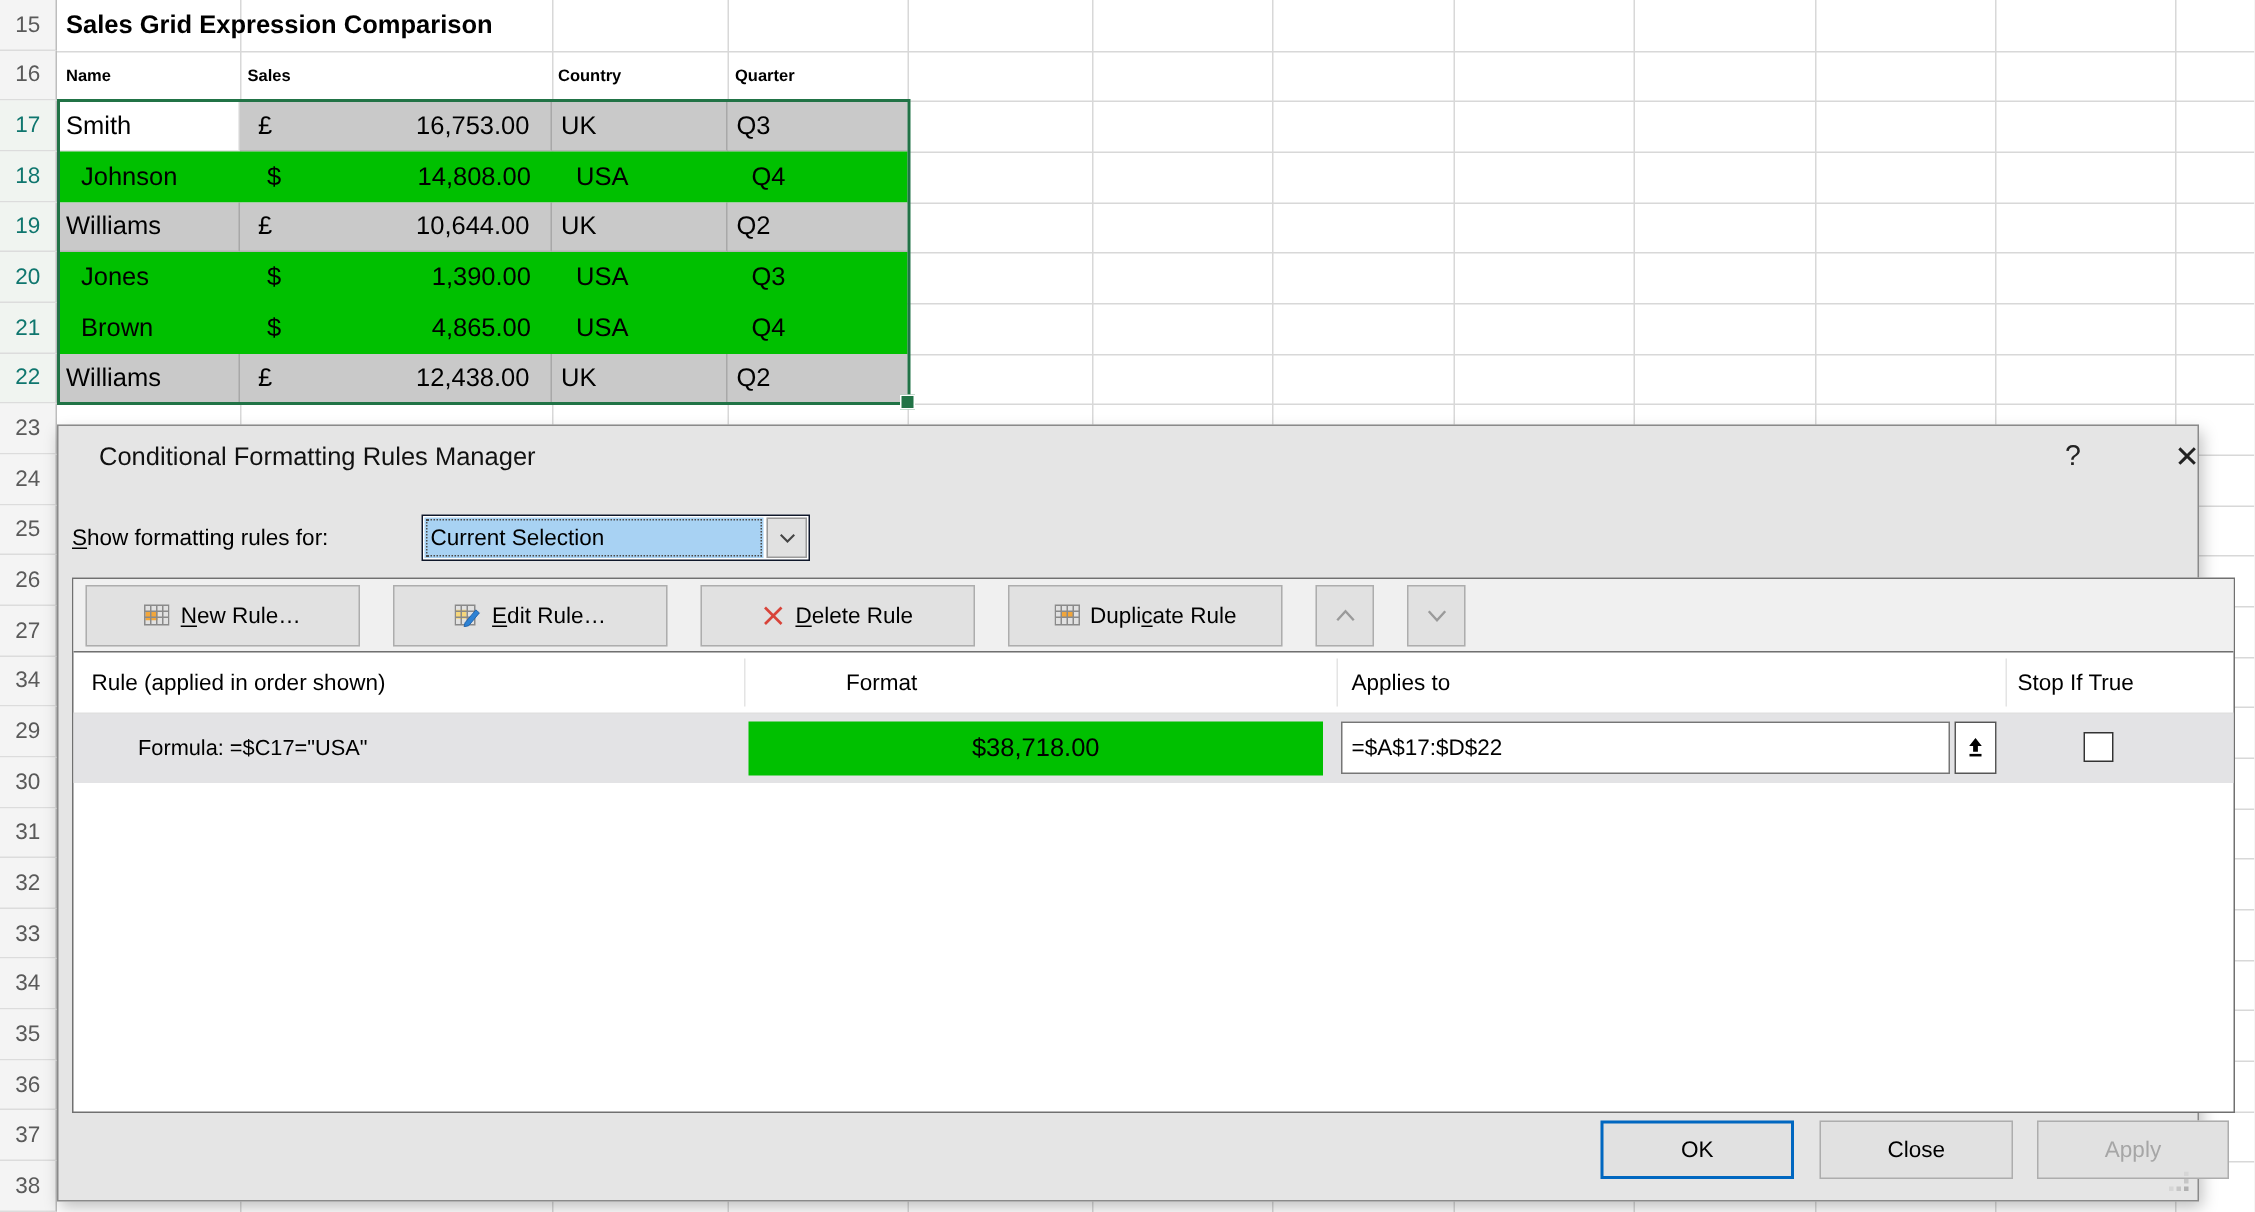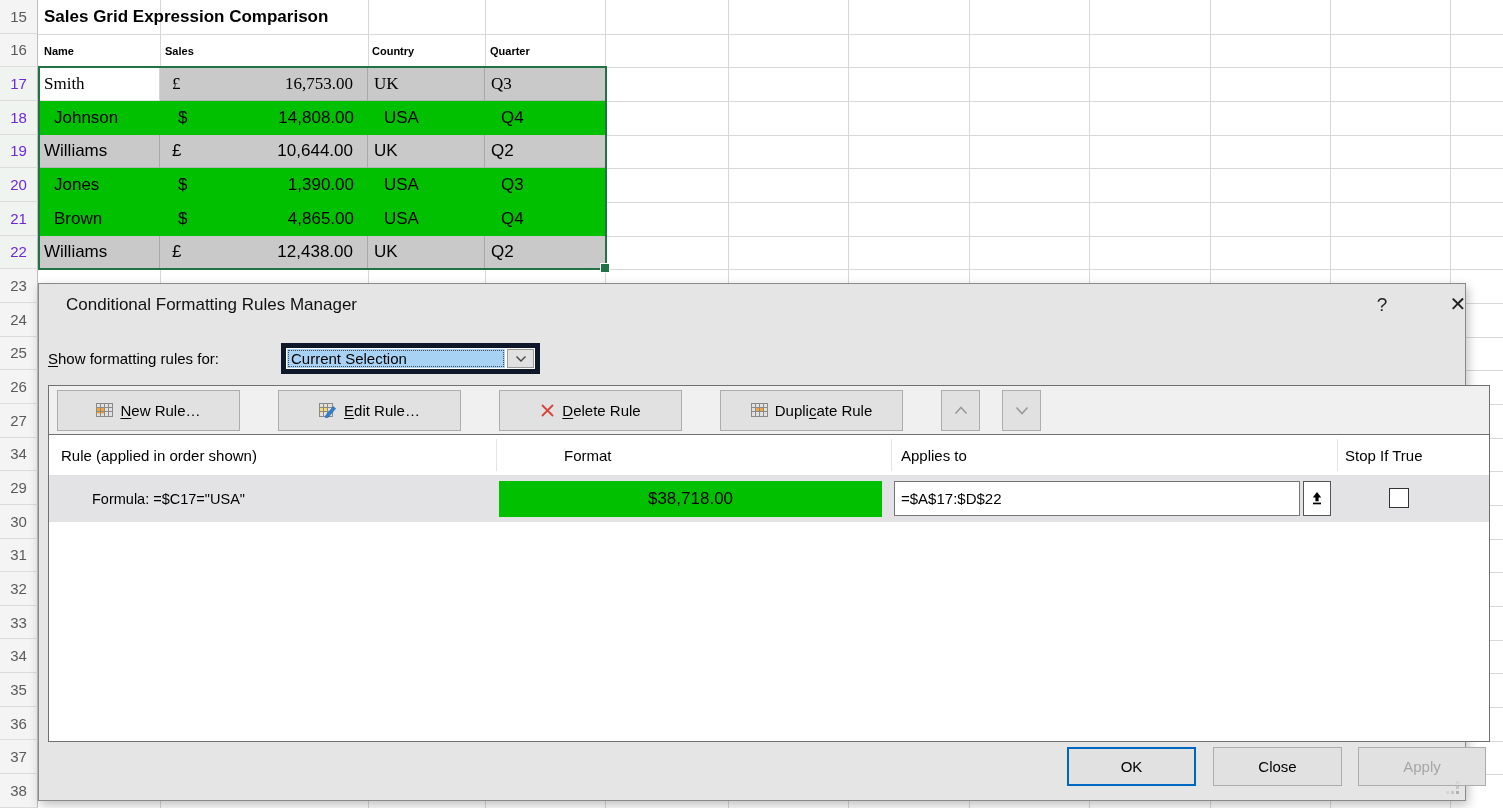--- a/index.html
+++ b/index.html
@@ -6,21 +6,21 @@
   body{font-family:"Liberation Sans",sans-serif;background:#fff;}
   #stage{position:relative;width:1503px;height:808px;overflow:hidden;background:#fff;}
 
   
   .vline{position:absolute;top:0;width:1px;height:808px;background:#d8d8d8;z-index:1;}
   .hline{position:absolute;left:38px;height:1px;width:1465px;background:#d8d8d8;z-index:1;}
   #gutter{position:absolute;left:0;top:0;width:60px;height:808px;z-index:3;}
   .gutter-cell{box-sizing:border-box;width:38px;height:33.666px;display:flex;align-items:center;justify-content:center;
     background:#f4f4f4;border-right:1px solid #bdbdbd;border-bottom:1px solid #dcdcdc;
     font-size:15px;color:#5a5a5a;}
-  .gutter-cell.sel{color:#6d28d9;font-weight:400;background:#f0f4f0;}
+  .gutter-cell.sel{color:#0f766e;font-weight:400;background:#f0f4f0;}
   .sheet-text-row{position:absolute;left:38px;height:33.7px;display:flex;align-items:center;z-index:2;}
   .sheet-title{font-weight:bold;font-size:17px;color:#000;padding-left:6px;}
   .hdr-cell{position:absolute;font-weight:bold;font-size:11px;color:#000;top:0;height:33.7px;display:flex;align-items:center;}
   #sheet-rows{position:absolute;left:0;top:0;z-index:2;}
   .sheet-row{position:absolute;left:38px;width:567px;height:33.7px;display:flex;}
   .sheet-row.selection{background:#c9c9c9;}
   .sheet-row.selection .cell{border-right:1px solid rgba(0,0,0,.16);border-bottom:1px solid rgba(0,0,0,.10);}
   .sheet-row.green{background:#00c000;}
   .cell{box-sizing:border-box;height:100%;display:flex;align-items:center;font-size:17px;color:#000;padding:0 4px 0 6px;}
   .cell.cA{width:122px;}
@@ -36,32 +36,32 @@
   
   #dialog{position:absolute;left:38px;top:283px;width:1428px;height:518px;background:#e5e5e5;
     border:1px solid #8a8a8a;box-sizing:border-box;z-index:10;box-shadow:2px 4px 10px rgba(0,0,0,.25);font-size:15px;color:#000;}
   #dlg-title{position:absolute;left:27px;top:11px;font-size:17px;color:#111;}
   #dlg-help{position:absolute;left:1330px;top:8px;width:26px;height:26px;display:flex;align-items:center;justify-content:center;
     font-size:19px;color:#222;cursor:default;}
   #dlg-close{position:absolute;left:1404px;top:6px;width:30px;height:28px;display:flex;align-items:center;justify-content:center;
     font-size:20px;font-weight:300;color:#222;cursor:default;}
   #scope-label{position:absolute;left:9px;top:66px;}
   .ukey{text-decoration:underline;text-underline-offset:2px;}
-  #scope-combo{position:absolute;left:242px;top:59px;width:259px;height:31px;background:#fff;border:5px solid #0f172a;
+  #scope-combo{position:absolute;left:242px;top:59px;width:259px;height:31px;background:#fff;border:1px solid #0f172a;
     box-sizing:border-box;display:flex;padding:1px;}
   #scope-combo-text{flex:1;background:#a8d2f3;display:flex;align-items:center;padding-left:4px;
     outline:1px dotted #4a4a4a;outline-offset:-2px;font-size:15px;}
   #scope-combo-btn{width:27px;margin-left:2px;background:#e1e1e1;border:1px solid #9a9a9a;box-sizing:border-box;
     display:flex;align-items:center;justify-content:center;}
 
   #panel{position:absolute;left:9px;top:101px;width:1442px;height:357px;background:#fff;border:1px solid #707070;box-sizing:border-box;}
   #toolbar{height:49px;background:#f0f0f0;border-bottom:1px solid #707070;display:flex;align-items:center;padding-left:8px;box-sizing:border-box;}
   .tbtn{height:41px;background:#e1e1e1;border:1px solid #adadad;box-sizing:border-box;display:flex;align-items:center;
     justify-content:center;gap:7px;font-size:15px;color:#000;padding:0 14px;cursor:default;}
-  .tbtn.wide{width:183px;margin-right:38px;}
+  .tbtn.wide{width:183px;margin-right:22px;}
   .tbtn.arrow{width:39px;margin-right:22px;padding:0;}
   #list-hdr{position:relative;height:40px;border-bottom:1px solid #e0e0e0;font-size:15px;}
   .lh{position:absolute;top:0;height:40px;display:flex;align-items:center;}
   .hsep{position:absolute;top:4px;height:32px;width:1px;background:#e4e4e4;}
   #rule-row{position:relative;height:46px;background:#e3e3e5;}
   #rule-text{position:absolute;left:43px;top:0;height:46px;display:flex;align-items:center;font-size:14.5px;}
   #format-swatch{position:absolute;left:450px;top:5px;width:383px;height:36px;background:#00c000;display:flex;
     align-items:center;justify-content:center;font-size:17px;color:#000;}
   #applies-input{position:absolute;left:845px;top:5px;width:406px;height:35px;background:#fff;border:1px solid #767676;
     box-sizing:border-box;display:flex;align-items:center;padding-left:6px;font-size:15px;}
@@ -124,21 +124,21 @@
   </div>
 
   <div class="sheet-text-row" style="top:33.7px;width:567px;">
     <span class="hdr-cell" style="left:6px;">Name</span>
     <span class="hdr-cell" style="left:127px;">Sales</span>
     <span class="hdr-cell" style="left:334px;text-align:center;">Country</span>
     <span class="hdr-cell" style="left:452px;">Quarter</span>
   </div>
 
   <div id="sheet-rows">
-      <div class="sheet-row selection" style="top: 67.332px; font-family: Liberation Serif, serif;">
+      <div class="sheet-row selection" style="top: 67.332px;">
         <div class="cell cA active">Smith</div>
         <div class="cell cB">
           <span>£</span>
           <span>16,753.00</span>
         </div>
         <div class="cell cC">UK</div>
         <div class="cell cD">Q3</div>
       </div>
       <div class="sheet-row green" style="top: 100.998px;">
         <div class="cell cA">Johnson</div>

